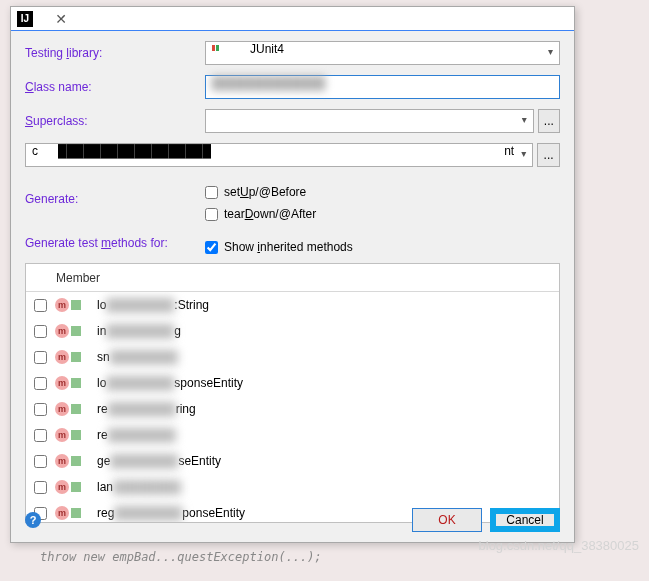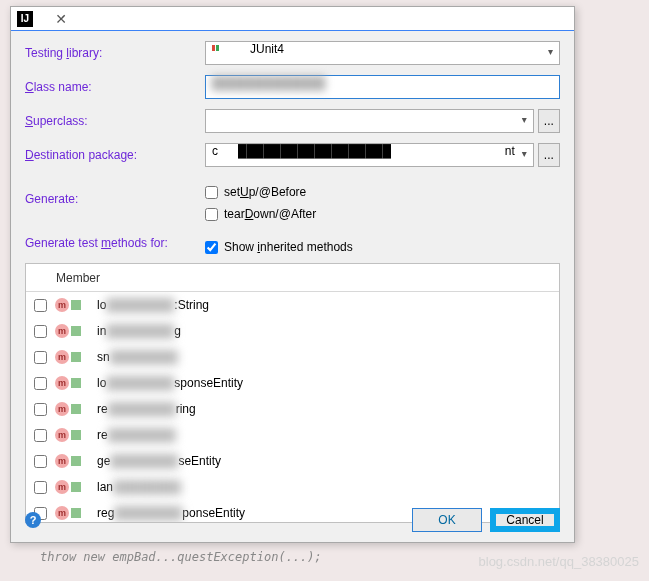--- a/index.html
+++ b/index.html
@@ -41,22 +41,22 @@
   .method-row { display: flex; align-items: center; height: 26px; padding-left: 8px; }
   .method-row input { margin: 0 8px 0 0; }
   .m-icon { width: 14px; height: 14px; border-radius: 7px; background: #f2a9a9; color: #a03030; font-size: 9px; display: flex; align-items: center; justify-content: center; margin-right: 2px; font-weight: bold; }
   .p-icon { width: 10px; height: 10px; background: #8dc48d; margin-right: 8px; }
   .method-text { color: #000; white-space: nowrap; padding-left: 8px; }
   .method-text .blur { filter: blur(5px); color: #bbb; }
   .footer { position: absolute; bottom: 10px; left: 14px; right: 14px; display: flex; align-items: center; }
   .help-icon { width: 16px; height: 16px; border-radius: 8px; background: #2d7fd4; color: #fff; display: flex; align-items: center; justify-content: center; font-weight: bold; font-size: 11px; cursor: pointer; }
   .footer-spacer { flex: 1; }
   .btn { width: 70px; height: 24px; border: 6px solid #0ea5e9; background: #e9e9e9; display: flex; align-items: center; justify-content: center; margin-left: 8px; cursor: pointer; }
-  .btn.primary { border: 1px solid #2d7fd4; color: #0369a1; }
-  .watermark { position: absolute; right: 10px; bottom: 12px; color: #d4d4d4; font-size: 13px; }
+  .btn.primary { border: 1px solid #2d7fd4; color: #b91c1c; }
+  .watermark { position: absolute; right: 10px; bottom: 28px; color: #d4d4d4; font-size: 13px; }
   .bg-code { position: absolute; left: 40px; color: #888; font-style: italic; font-family: monospace; }
 </style>
 </head>
 <body>
 
 <div class="bg-code" style="top:550px">throw new empBad...questException(...);</div>
 
 <div class="dialog">
   <div class="titlebar">
     <div class="app-icon">IJ</div>
@@ -95,21 +95,20 @@
       <div class="field-wrap">
         <div class="combo">
           <span></span>
           <span class="arrow">▾</span>
         </div>
         <div class="small-btn">...</div>
       </div>
     </div>
 
     <div class="row">
-      <div class="label"><u>D</u><span>estination package:</span></div>
       <div class="field-wrap">
         <div class="combo">
           <span>c</span>
           <span class="blur" style="flex:1">██████████████████</span>
           <span>nt</span>
           <span class="arrow">▾</span>
         </div>
         <div class="small-btn">...</div>
       </div>
     </div>

